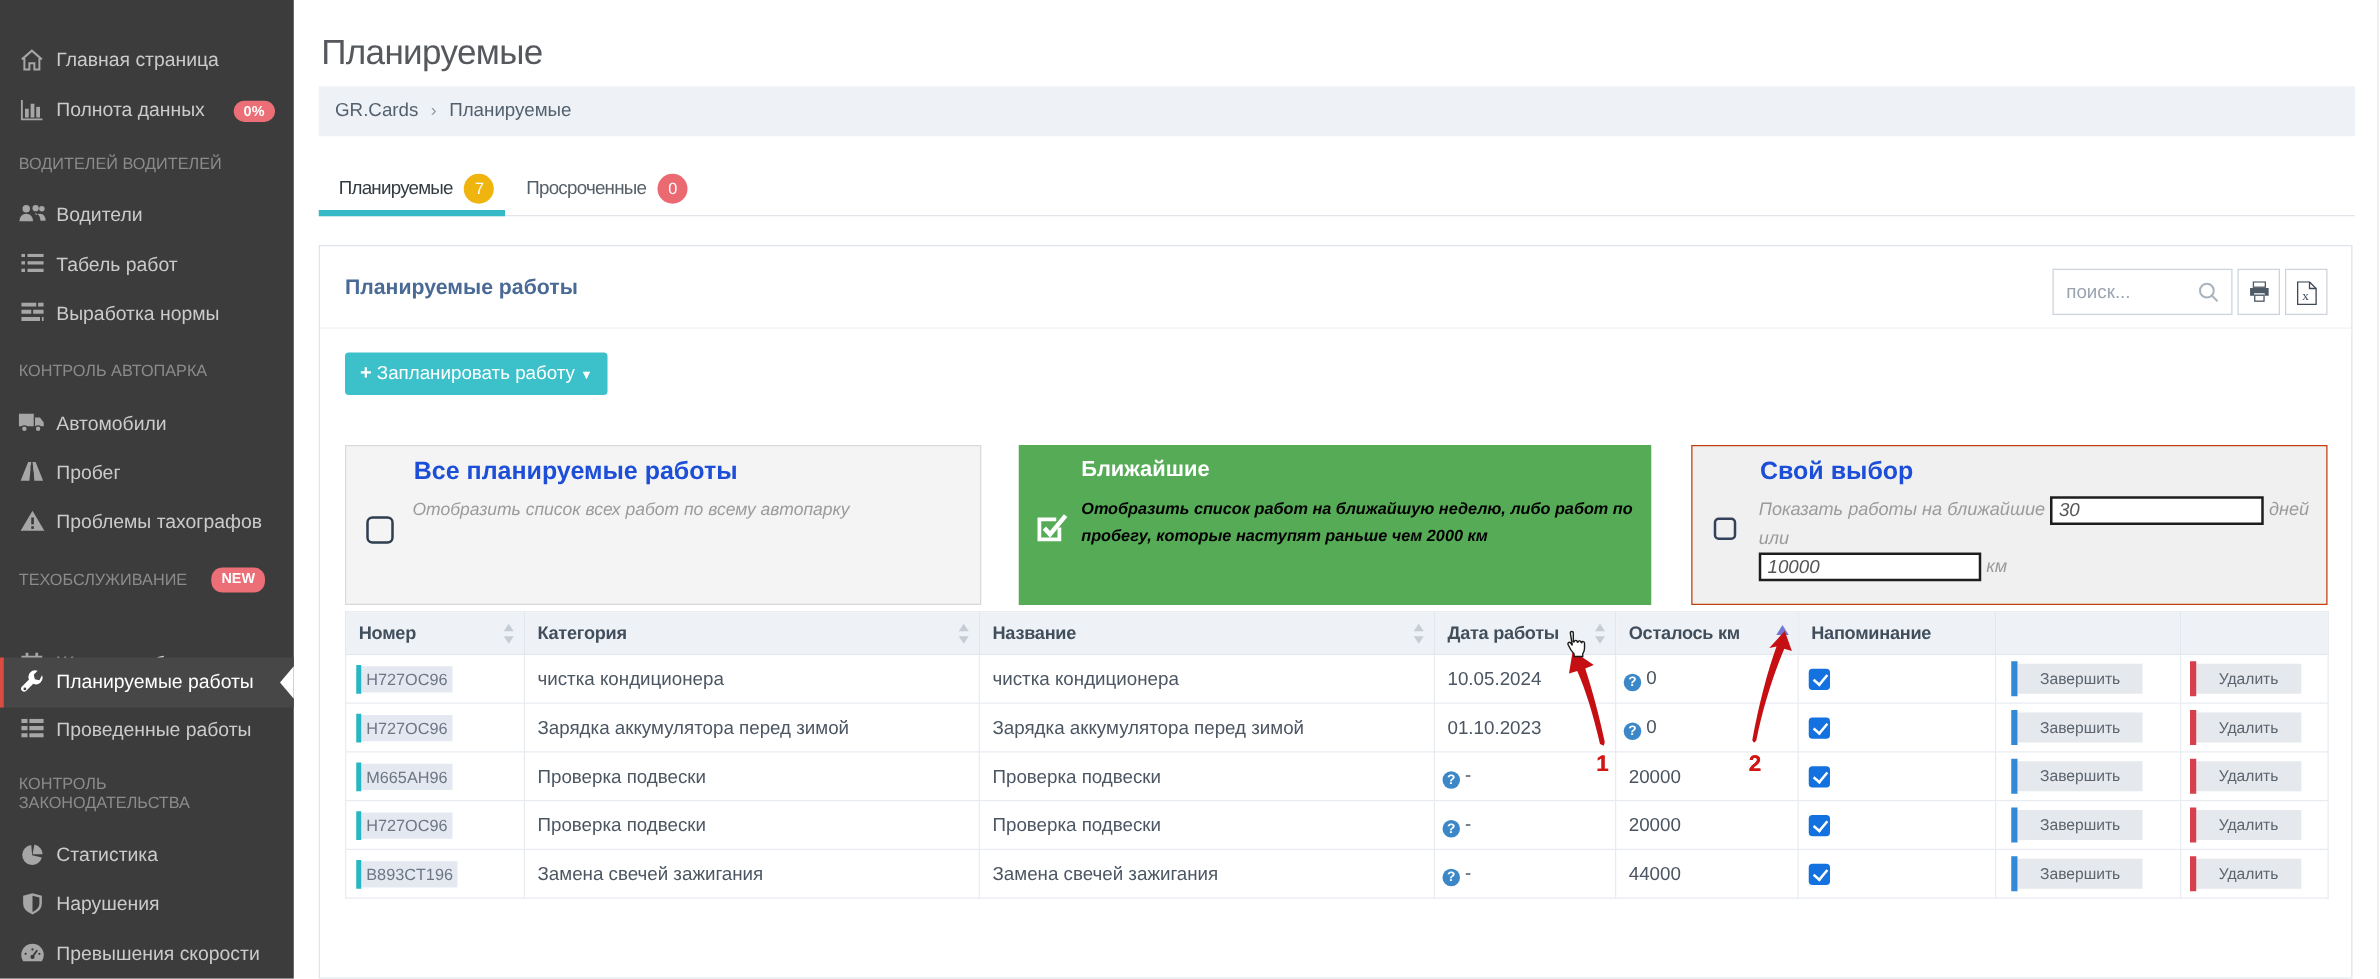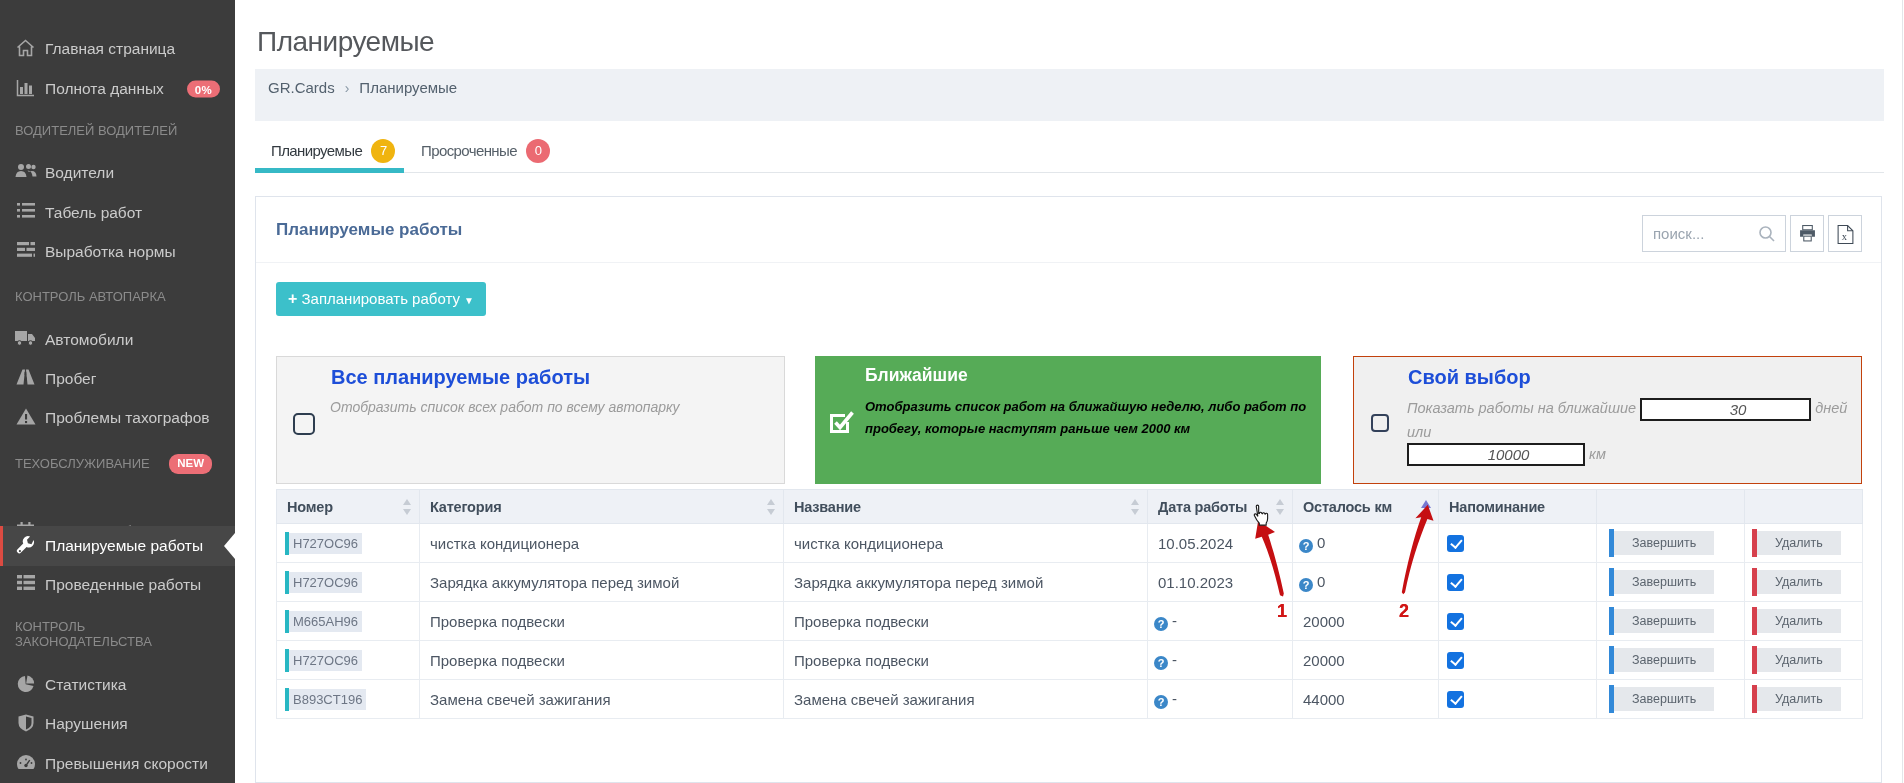--- a/index.html
+++ b/index.html
@@ -18,21 +18,21 @@
 .sbadge { position:absolute; right:15px; top:50%; transform:translateY(-50%); background:#ec6e76; color:#fff;
   font-size:11.5px; border-radius:9px; padding:2.5px 8px; font-weight:bold; letter-spacing:.3px;}
 .mi.active { background:#474747; border-left:3px solid #dc4b42; color:#fff; }
 .mi.active .ic { left:12px; }
 .mi.active .tx { left:42px; }
 .mi.active:after { content:""; position:absolute; right:0; top:50%; margin-top:-13px;
   border:13px solid transparent; border-right:11px solid #ffffff; border-left:0; }
 
 
 #title { left:257px; top:26px; font-size:28px; font-weight:300; color:#55585c; letter-spacing:-0.5px;}
-#crumb { left:255px; top:69px; width:1629px; height:52px; background:#eef1f5; color:#53616e; font-size:15px; line-height:38px; }
+#crumb { left:255px; top:69px; width:1629px; height:40px; background:#eef1f5; color:#53616e; font-size:15px; line-height:38px; }
 #crumb .in { padding-left:13px; }
 #crumb .sep { color:#8898a5; padding:0 10px; font-size:14px; }
 
 
 #tabline { left:255px; top:172px; width:1629px; height:1px; background:#e2e6ea; }
 #tabua { left:255px; top:168px; width:149px; height:5px; background:#36b9c6; }
 .tab { position:absolute; top:139px; height:28px; font-size:15px; letter-spacing:-0.6px; line-height:24px; white-space:nowrap;}
 #tab1 { left:271px; color:#333a40; }
 #tab2 { left:421px; color:#555f68; }
 .tabbadge { display:inline-block; min-width:24px; height:24px; border-radius:12px; color:#fff;
@@ -57,21 +57,21 @@
 .card .ct { position:absolute; left:54px; top:9px; font-size:20px; font-weight:bold; color:#1d4ed8; white-space:nowrap;}
 #card2 .ct { color:#fff; left:50px; font-size:17.5px; }
 .card .cd { position:absolute; left:53px; top:40px; font-size:14px; font-style:italic; color:#9b9b9b;
   line-height:21.5px; white-space:nowrap;}
 #card2 .cd { color:#000000; left:50px; font-weight:bold; font-size:13px;}
 #card3 .cd { line-height:22px; font-size:14.5px; }
 .cb1 { position:absolute; left:16px; top:56px; width:22px; height:22px; border:2.5px solid #2e3d4f; border-radius:5px;}
 #card3 .cb1 { left:17px; top:57px; width:18px; height:18px; border-width:2px; border-radius:4px; border-color:#33415a;}
 #cb2 { position:absolute; left:14px; top:54px; }
 .smallin { display:inline-block; border:2px solid #1d1d1d; background:#fff; font-style:italic;
-  color:#555; font-size:15px; height:23px; line-height:19px; padding-left:25px; vertical-align:middle;text-align:center; }
+  color:#555; font-size:15px; height:23px; line-height:19px; padding-left:5px; vertical-align:middle; }
 
 
 #tbl { left:276px; top:489px; border-collapse:collapse; table-layout:fixed; width:1586px; background:#fff;}
 #tbl th { background:#eef1f6; border:1px solid #e2e7ee; height:34px; font-size:14.5px; letter-spacing:-0.2px; color:#414e5c;
   text-align:left; padding-left:10px; font-weight:bold; position:relative;}
 #tbl td { border:1px solid #e8ecf1; height:39px; font-size:15px; color:#4c5663; padding-left:10px; position:relative;}
 .plate { display:inline-block; position:relative; background:#e4e9f1; color:#6d7685; font-size:13px;
   height:21px; line-height:21px; padding:0 4px 0 4px; margin-left:2px; vertical-align:middle;}
 .plate:before { content:""; position:absolute; left:-4px; top:-1px; bottom:-1px; width:4px; background:#27b7c3; }
 .qi { display:inline-block; width:14px; height:14px; border-radius:50%; background:#3b87c8; color:#fff;

